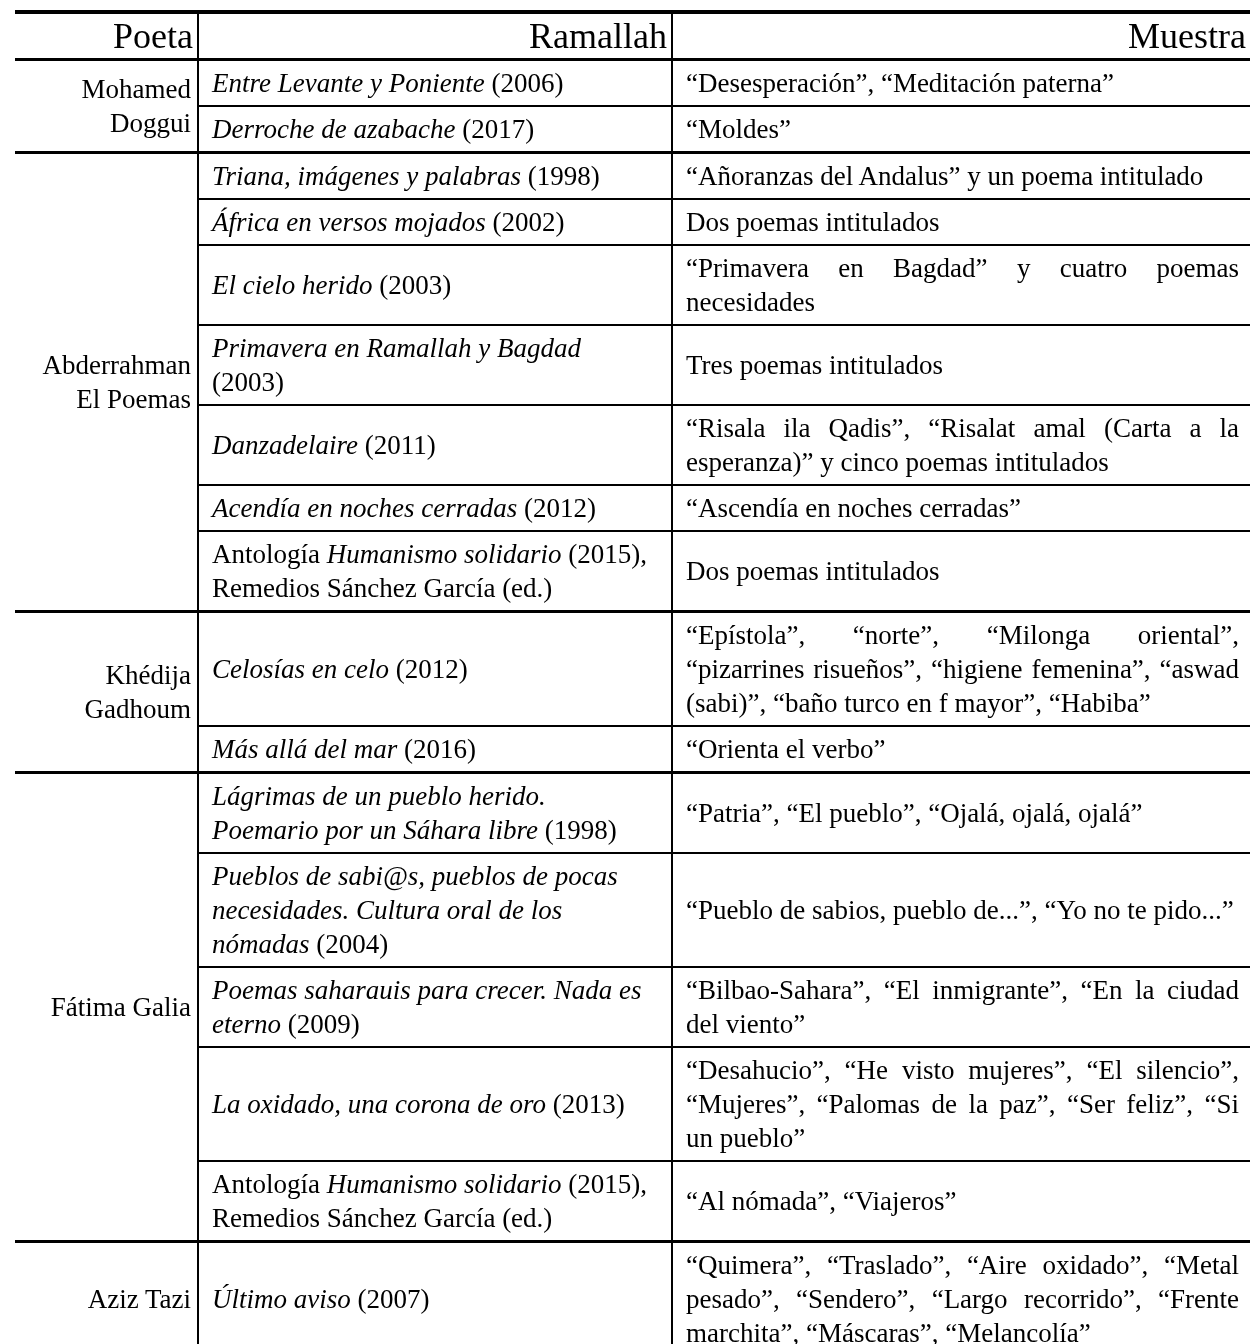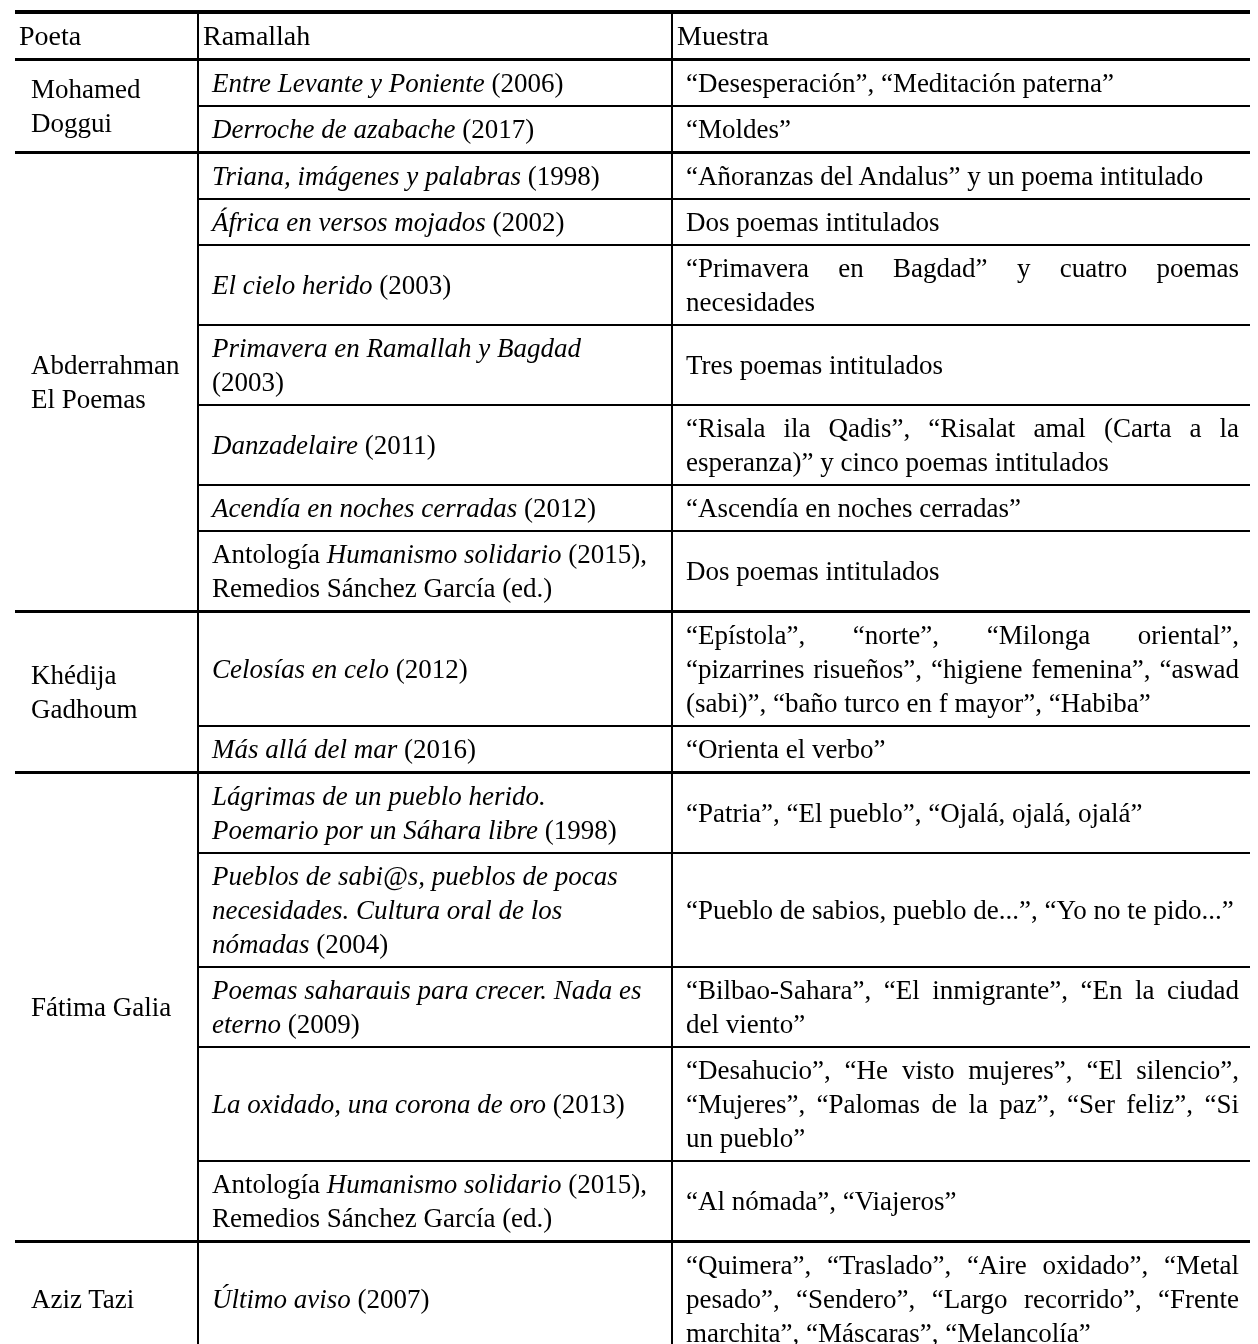--- a/index.html
+++ b/index.html
@@ -23,23 +23,23 @@
     table-layout: fixed;
     border-top: 4px solid #000;
     border-bottom: 4px solid #000;
   }
   col.c-poeta    { width: 183px; }
   col.c-poemario { width: 474px; }
   col.c-muestra  { width: 578px; }
 
   thead th {
     font-weight: normal;
-    font-size: 28px;
+    font-size: 36px;
     line-height: 32px;
-    text-align: left;
+    text-align: right;
     padding: 6px 4px;
     border: 2px solid #000;
     border-top: none;
     border-bottom: 3px solid #000;
   }
   thead th:first-child { border-left: none; }
   thead th:last-child  { border-right: none; }
 
   tbody td {
     font-size: 27px;
@@ -47,21 +47,21 @@
     vertical-align: middle;
     border: 2px solid #000;
     padding: 5px 13px;
   }
   tbody tr.group-start > td { border-top: 3px solid #000; }
 
   td.poet-cell {
     border-left: none;
     padding-left: 16px;
     padding-right: 6px;
-    text-align: left;
+    text-align: right;
   }
   td.poemario-cell {
     text-align: left;
   }
   td.poemario-cell i { font-style: italic; }
   td.muestra-cell {
     border-right: none;
     text-align: justify;
     padding-right: 11px;
   }

